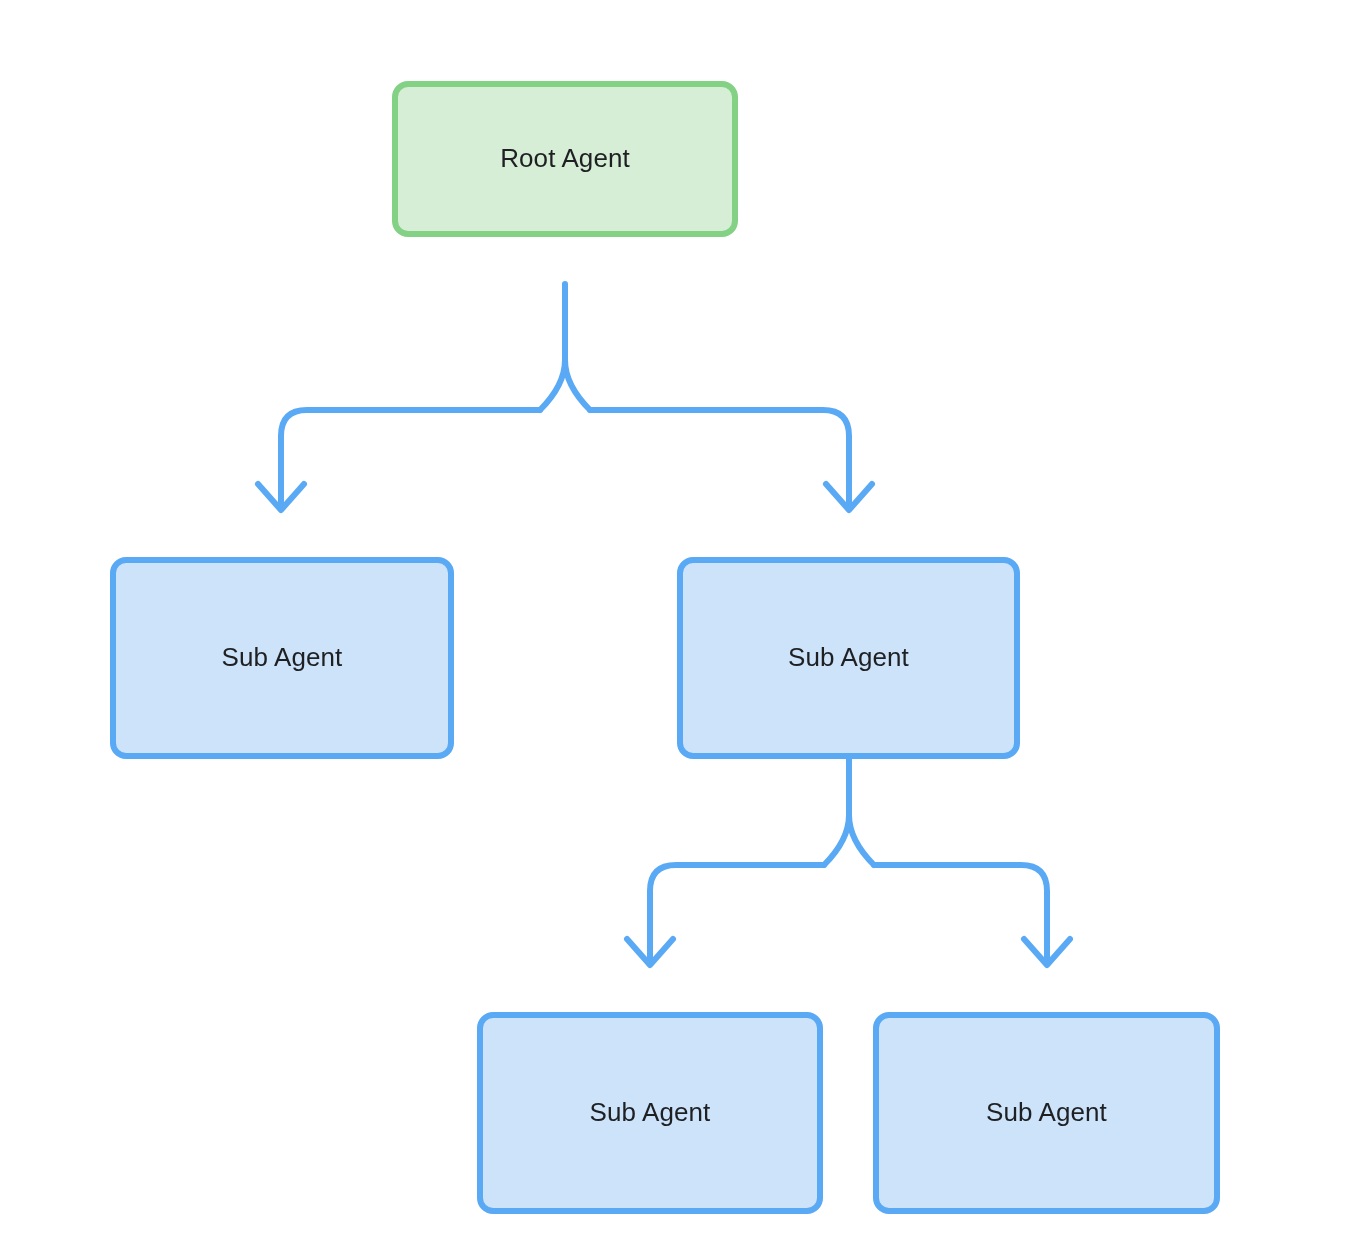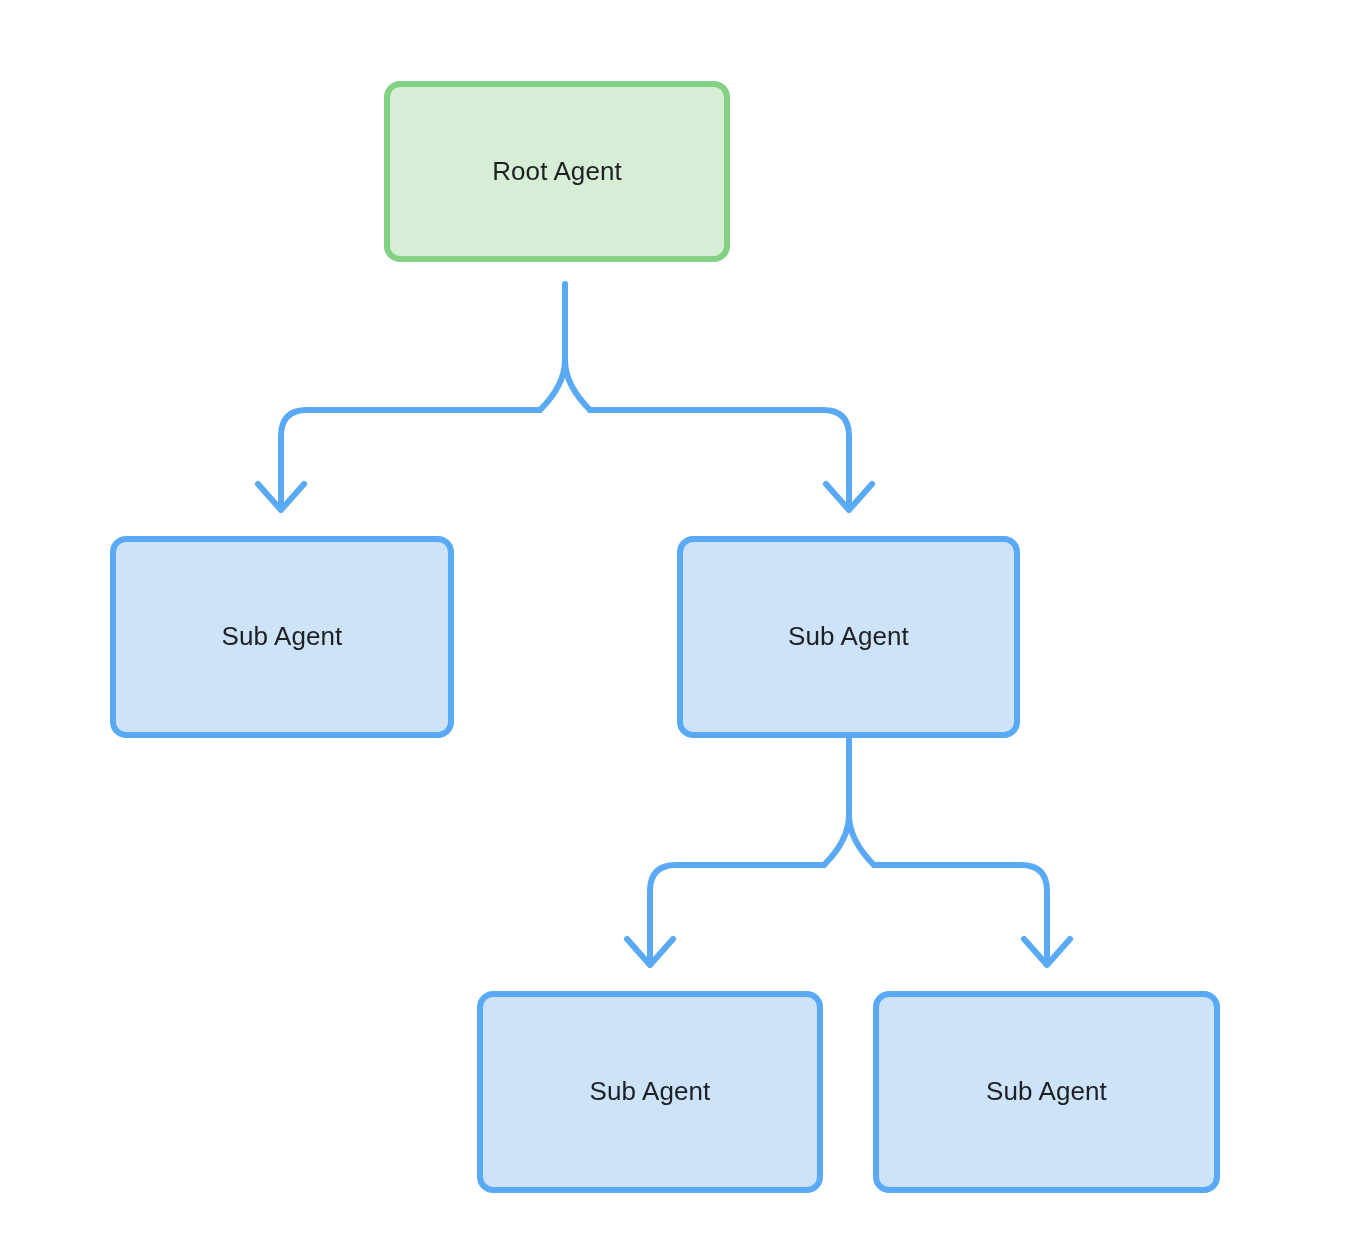--- a/index.html
+++ b/index.html
@@ -44,20 +44,21 @@
     white-space: nowrap;
     text-align: center;
   }
   .node.root {
     background: #d6eed6;
     border-color: #82d185;
   }
   .node.sub {
     background: #cce3fa;
     border-color: #5aa9f5;
+    margin-top: 21px;
   }
 </style>
 </head>
 <body style="background: rgb(255, 255, 255);">
 
 <div id="canvas" style="background: rgb(255, 255, 255);">
 
   <svg id="edge-layer" viewBox="0 0 1362 1256">
     <g fill="none" stroke="#5aa9f5" stroke-width="6" stroke-linecap="round" stroke-linejoin="round">
 
@@ -74,21 +75,21 @@
       <path d="M 849 815 Q 849 840 824 865"></path>
 
       <path d="M 824 865 L 676 865 Q 650 865 650 891 L 650 960"></path>
       <path d="M 627 939 L 650 965 L 673 939"></path>
 
       <path d="M 874 865 L 1021 865 Q 1047 865 1047 891 L 1047 960"></path>
       <path d="M 1024 939 L 1047 965 L 1070 939"></path>
     </g>
   </svg>
 
-  <div class="node root" style="left: 384px; top: 81px; width: 346px; height: 181px; background: rgb(214, 238, 214); border-color: rgb(130, 209, 133);">
+  <div class="node root" style="left: 392px; top: 81px; width: 346px; height: 156px; background: rgb(214, 238, 214); border-color: rgb(130, 209, 133);">
     <span class="node-label" style="color: rgb(31, 32, 35);">Root Agent</span>
   </div>
 
   <div class="node sub" style="left: 110px; top: 536px; width: 344px; height: 202px; background: rgb(204, 227, 250); border-color: rgb(90, 169, 245);">
     <span class="node-label" style="color: rgb(31, 32, 35);">Sub Agent</span>
   </div>
 
   <div class="node sub" style="left: 677px; top: 536px; width: 343px; height: 202px; background: rgb(204, 227, 250); border-color: rgb(90, 169, 245);">
     <span class="node-label" style="color: rgb(31, 32, 35);">Sub Agent</span>
   </div>

